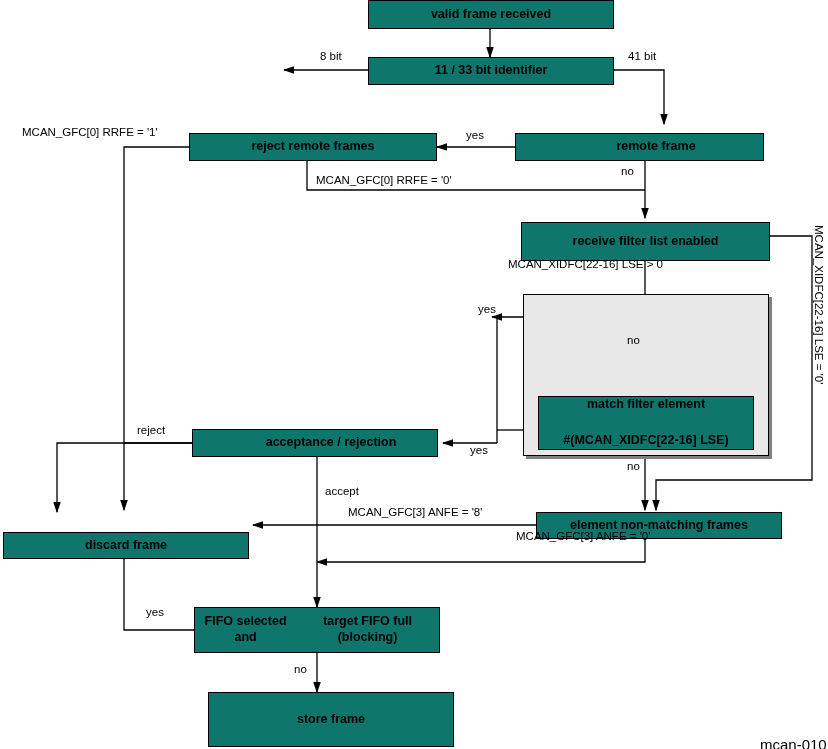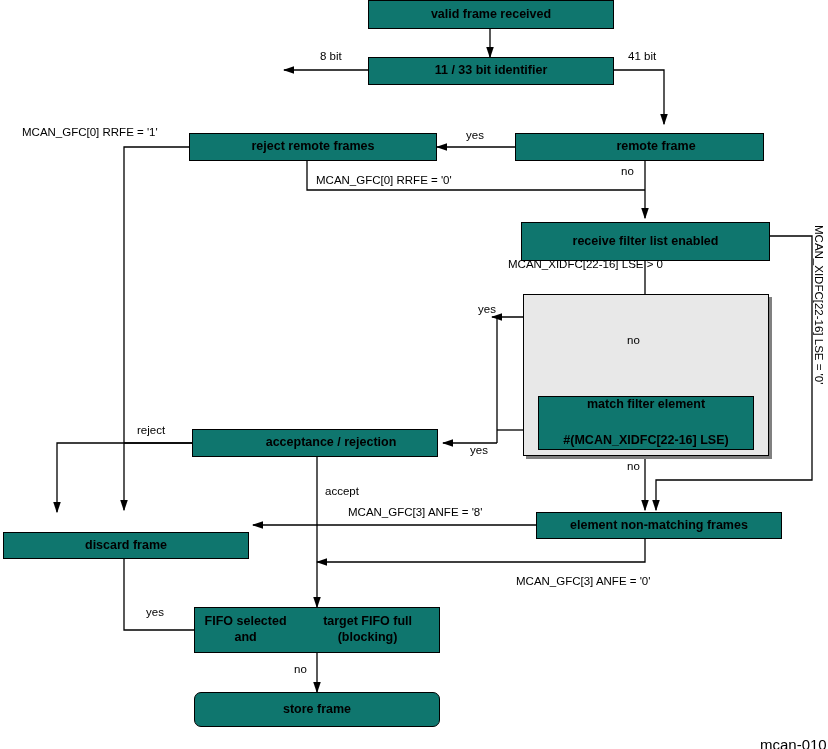--- a/index.html
+++ b/index.html
@@ -162,37 +162,37 @@
 
   <div class="node" style="left:536px; top:512px; width:246px; height:27px;">
     <span>element non-matching frames</span>
   </div>
 
   <div class="node" style="left:194px; top:607px; width:246px; height:46px; flex-direction:row;">
     <span>FIFO selected and</span>
     <span>target FIFO full (blocking)</span>
   </div>
 
-  <div class="node" style="left:194px; top:692px; width:246px; height:35px;border-radius:7px;">
+  <div class="node" style="left:208px; top:692px; width:246px; height:55px;">
     <span>store frame</span>
   </div>
 
   <div class="label" style="left:320px; top:50px;">8 bit</div>
   <div class="label" style="left:628px; top:50px;">41 bit</div>
   <div class="label" style="left:466px; top:129px;">yes</div>
   <div class="label" style="left:621px; top:165px;">no</div>
   <div class="label" style="left:22px; top:126px;">MCAN_GFC[0] RRFE = '1'</div>
   <div class="label" style="left:316px; top:174px;">MCAN_GFC[0] RRFE = '0'</div>
   <div class="label" style="left:508px; top:258px;">MCAN_XIDFC[22-16] LSE &gt; 0</div>
   <div class="label vertical" style="left:812px; top:225px;">MCAN_XIDFC[22-16] LSE = '0'</div>
   <div class="label" style="left:478px; top:303px;">yes</div>
   <div class="label" style="left:627px; top:334px;">no</div>
   <div class="label" style="left:470px; top:444px;">yes</div>
   <div class="label" style="left:627px; top:460px;">no</div>
   <div class="label" style="left:137px; top:424px;">reject</div>
   <div class="label" style="left:325px; top:461px;margin-top:24px;">accept</div>
   <div class="label" style="left:348px; top:506px;">MCAN_GFC[3] ANFE = '8'</div>
-  <div class="label" style="left:473px; top:575px;padding-left:43px;">MCAN_GFC[3] ANFE = '0'</div>
+  <div class="label" style="left:473px; top:530px;padding-left:43px;">MCAN_GFC[3] ANFE = '0'</div>
   <div class="label" style="left:146px; top:606px;">yes</div>
   <div class="label" style="left:294px; top:663px;">no</div>
 
   <div class="fig-id" style="left:760px; top:736px;">mcan-010</div>
 </div>
 
 </body></html>

